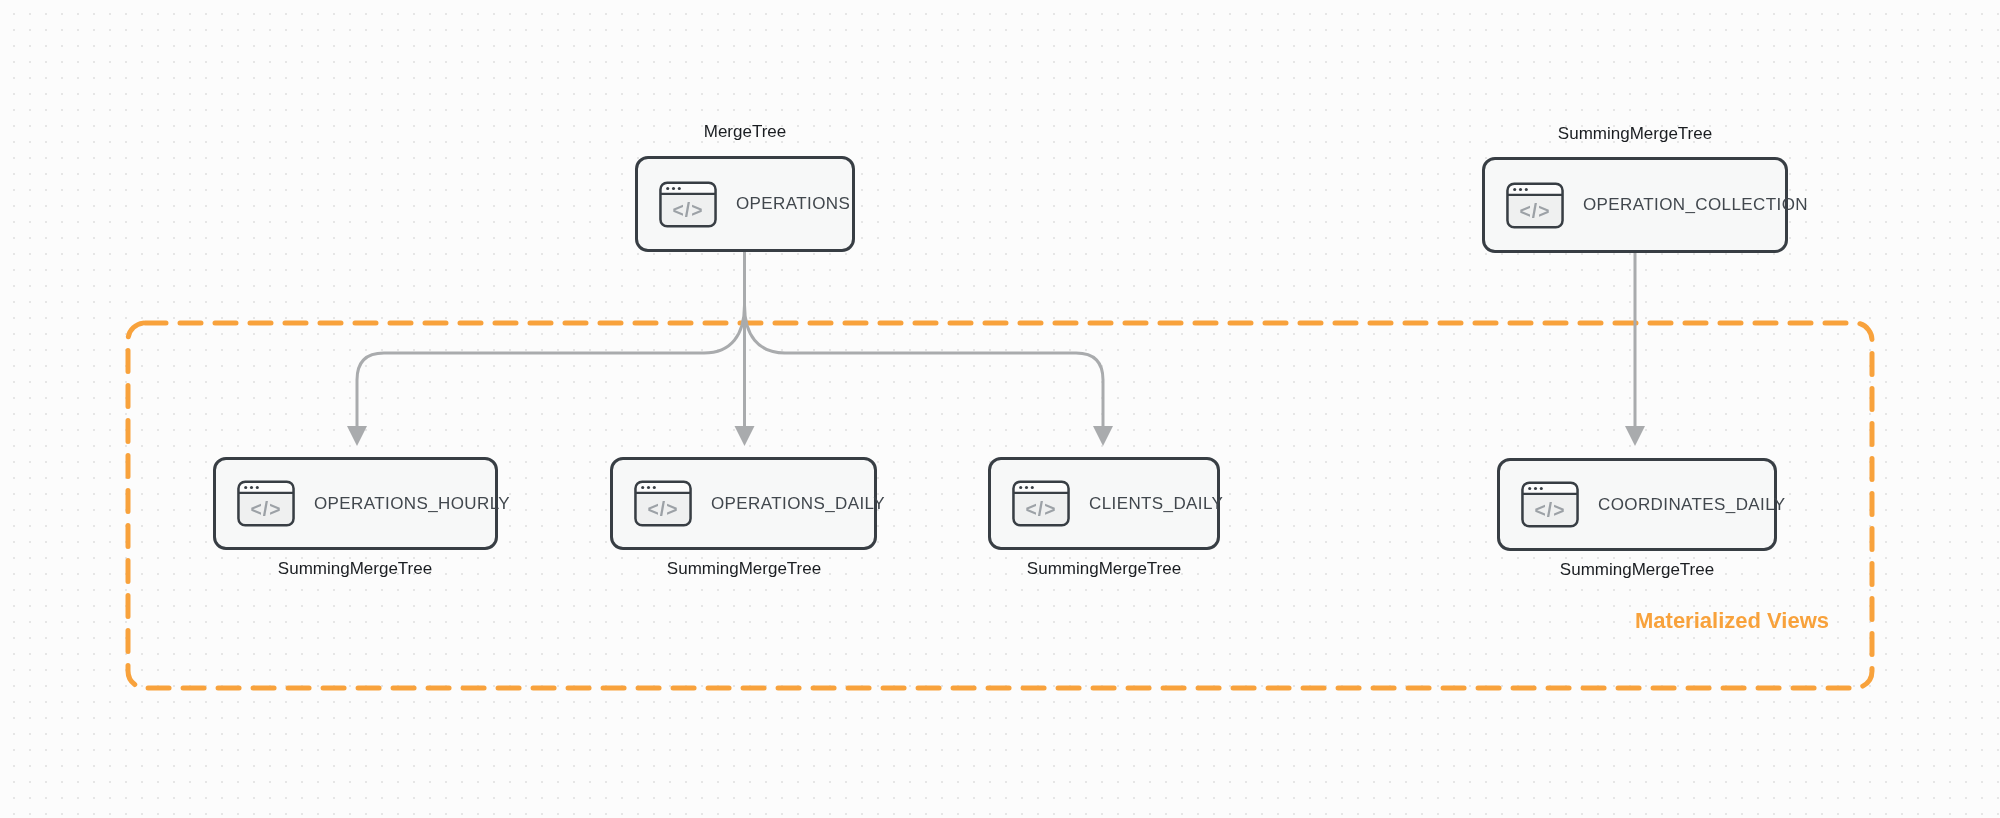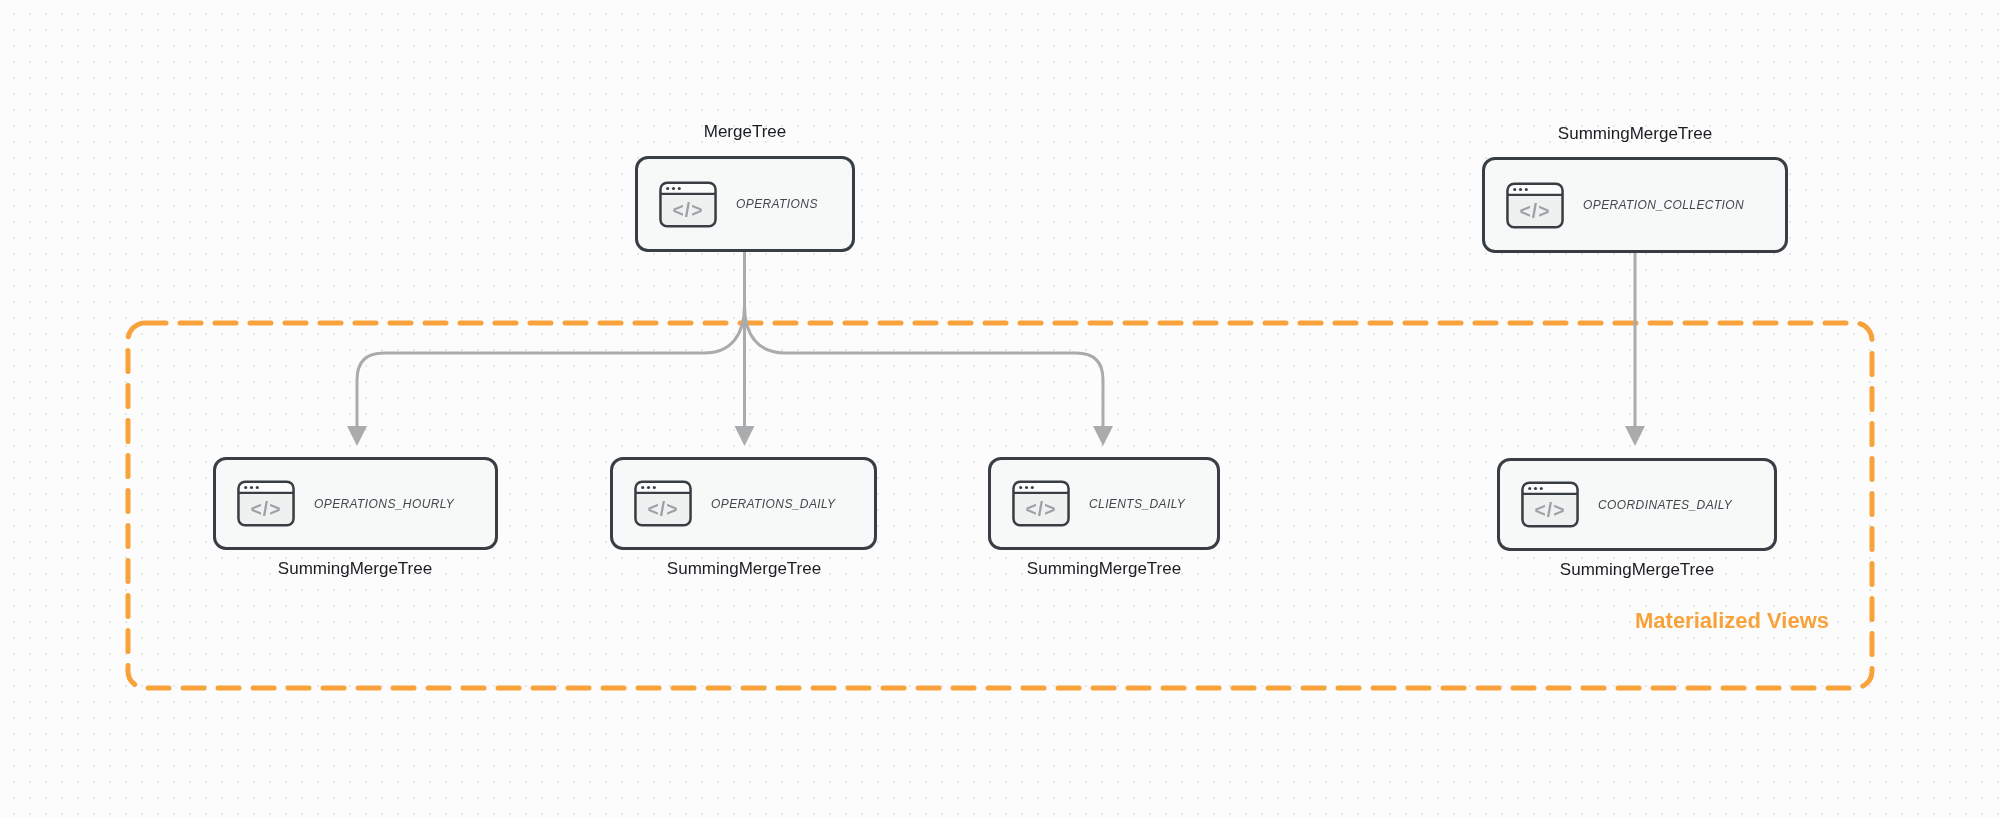--- a/index.html
+++ b/index.html
@@ -33,22 +33,21 @@
     box-sizing:border-box;
     background:var(--node-fill);
     border:3px solid var(--node-border);
     border-radius:13px;
     display:flex;align-items:center;
     padding-left:21px;
   }
   .node-icon{display:inline-flex;flex:none;}
   .node-title{
     margin-left:19px;
-    font-style:italic;
-    font-size:12px;
+    font-size:17px;
     letter-spacing:0.4px;
     color:var(--node-text);
     white-space:nowrap;
   }
   .engine-label{
     position:absolute;z-index:2;
     transform:translateX(-50%);
     font-size:17px;
     color:var(--label-text);
     white-space:nowrap;

